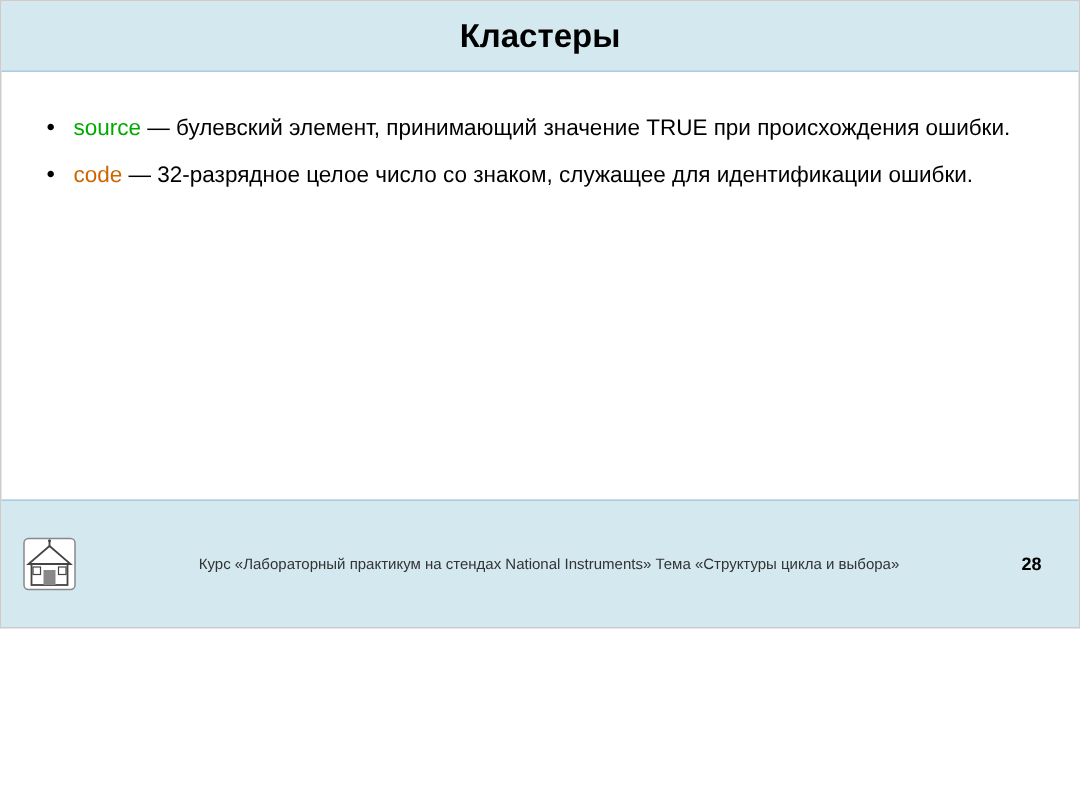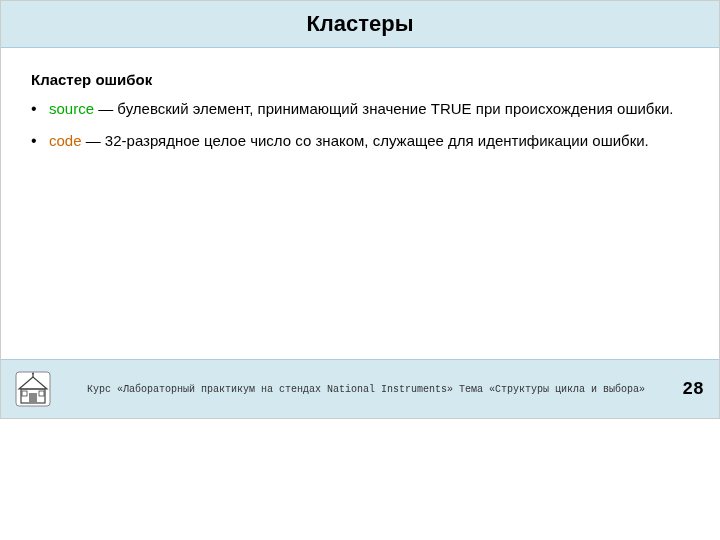--- a/index.html
+++ b/index.html
@@ -89,62 +89,58 @@
     .keyword-source {
       color: #cc6600;
       font-weight: normal;
     }
 
     .slide-footer {
       background-color: #d4e8f0;
       display: flex;
       align-items: center;
       justify-content: space-between;
-      padding: 11px 14px;
+      padding: 24px 14px;
       border-top: 1px solid #aaccdd;
       min-height: 38px;
-      font-family: Liberation Mono, monospace;
     }
 
     .footer-text {
       font-size: 10px;
       color: #333333;
       text-align: center;
       flex: 1;
       padding: 0 10px;
     }
 
     .footer-page {
-      font-size: 18px;
+      font-size: 12px;
       font-weight: bold;
       color: #000000;
       min-width: 24px;
-      text-align: center;
+      text-align: left;
     }
 
     
     .logo-svg {
       width: 36px;
       height: 36px;
     }
   </style>
 </head>
 <body>
 
 <div class="slide-container">
 
   <div class="slide-title">
     <span>Кластеры</span>
   </div>
 
   <div class="slide-content">
 
-    <div class="section-heading">
-      <span>Кластер ошибок</span>
-    </div>
 
 
     <ul class="bullet-list">
       <li>
         <span class="keyword-status">source</span><span> — булевский элемент, принимающий значение TRUE при происхождения ошибки.</span>
       </li>
       <li>
         <span class="keyword-code">code</span><span> — 32-разрядное целое число со знаком, служащее для идентификации ошибки.</span>
       </li>
     </ul>

